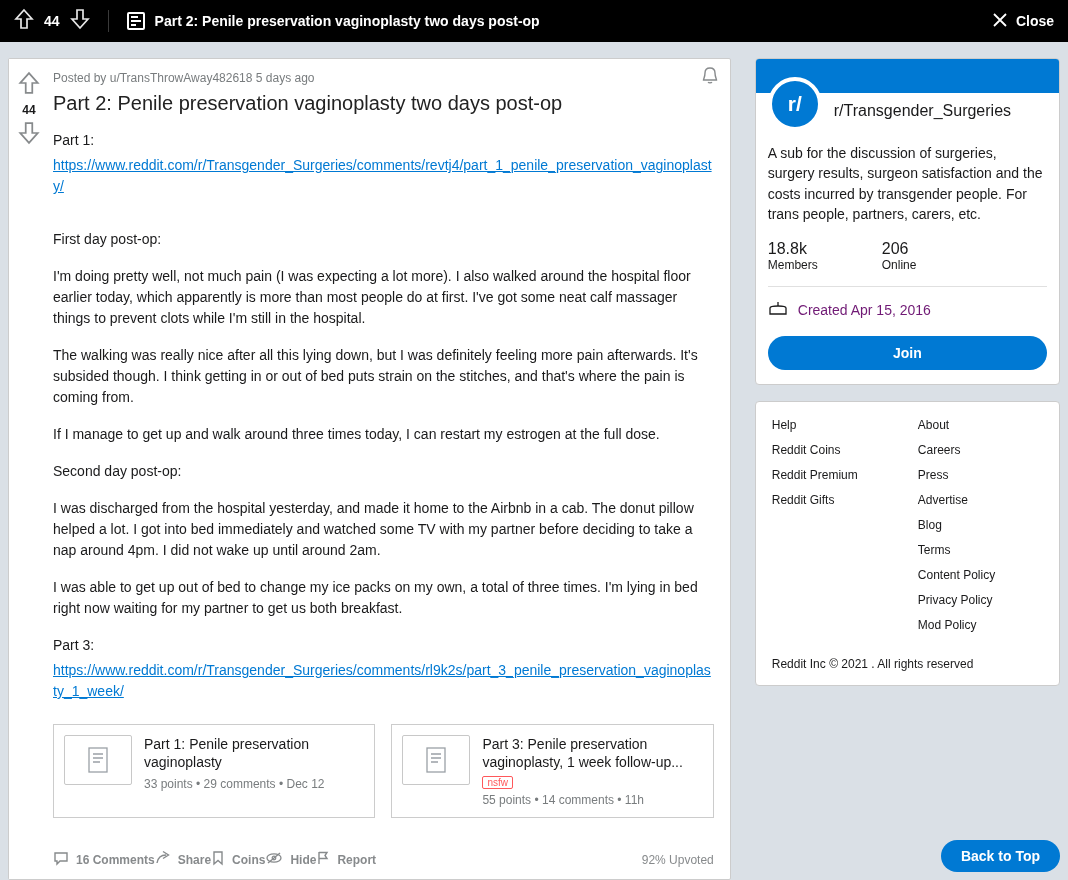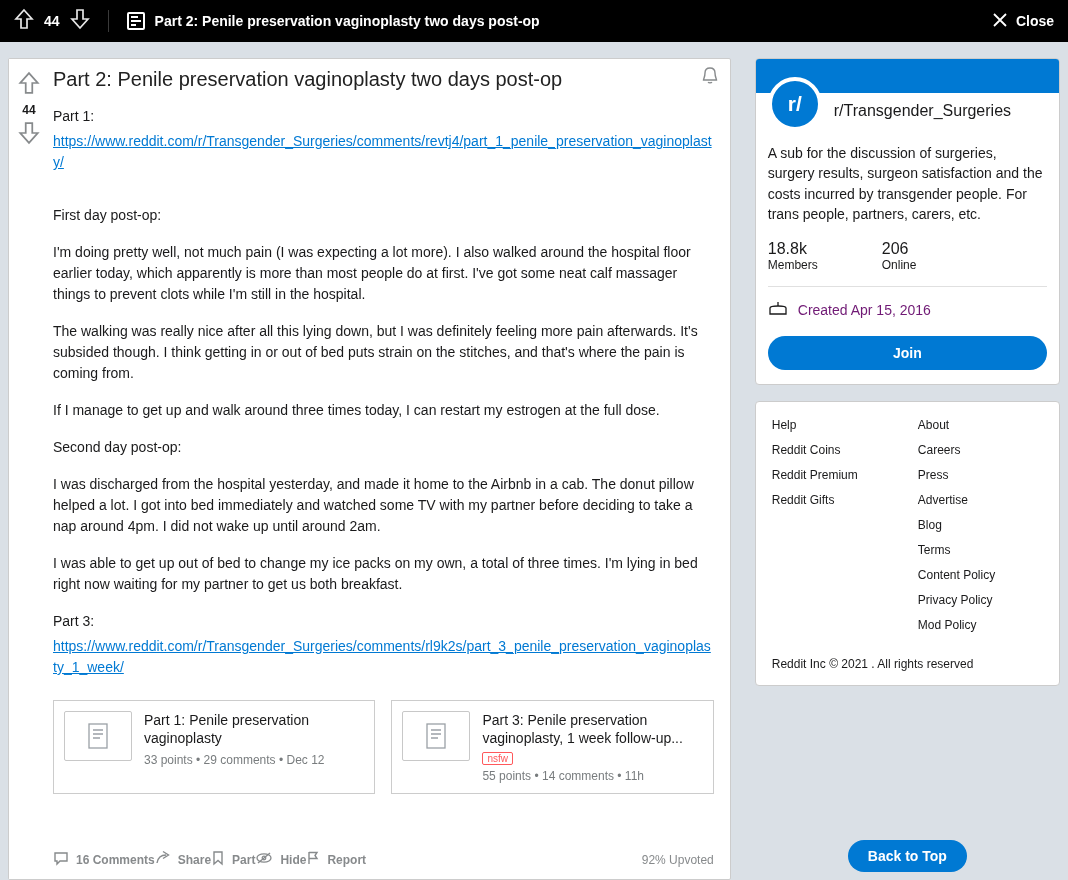--- a/index.html
+++ b/index.html
@@ -147,21 +147,21 @@
     background: #0079d3; color: #fff; border: none;
     font-size: 14px; font-weight: 700; cursor: pointer;
   }
 
   .footer-card { padding: 16px 16px 14px 16px; }
   .foot-cols { display: flex; gap: 60px; }
   .foot-cols ul { list-style: none; margin: 0; padding: 0; }
   .foot-cols li { font-size: 12px; color: #1a1a1b; margin-bottom: 11px; cursor: pointer; }
   .copyright { font-size: 12px; color: #1a1a1b; margin-top: 14px; }
 
-  .back-top-wrap { margin-top: auto; display: flex; justify-content: center; padding-bottom: 8px; }
+  .back-top-wrap { margin-top: auto; display: flex; justify-content: flex-end; padding-bottom: 8px; }
   .back-top {
     background: #0079d3; color: #fff; border: none; border-radius: 17px;
     height: 32px; padding: 0 20px; font-size: 14px; font-weight: 700; cursor: pointer;
   }
 </style>
 </head>
 <body>
 
 <div class="topbar">
   <span class="vote-arrow">
@@ -212,20 +212,21 @@
     </div>
 
     <div class="post-body">
       <div class="bell">
         <svg width="20" height="22" viewBox="0 0 20 22">
           <path d="M10 3 C6.5 3 5 5.5 5 8 C5 12 3.5 13.5 3.5 15 L16.5 15 C16.5 13.5 15 12 15 8 C15 5.5 13.5 3 10 3 Z" fill="none" stroke="#878a8c" stroke-width="1.4"></path>
           <path d="M8.2 17 C8.6 18.2 11.4 18.2 11.8 17" fill="none" stroke="#878a8c" stroke-width="1.4"></path>
         </svg>
       </div>
 
+      <div class="meta">Posted by u/TransThrowAway482618 5 days ago</div>
       <h1 class="post-title">Part 2: Penile preservation vaginoplasty two days post-op</h1>
 
       <p class="ptext" style="margin-bottom:4px;">Part 1:</p>
       <a class="linkline" href="#" style="margin-bottom:16px;">https://www.reddit.com/r/Transgender_Surgeries/comments/revtj4/part_1_penile_preservation_vaginoplasty/</a>
 
       <p class="ptext" style="margin-top:16px;">First day post-op:</p>
       <p class="ptext">I'm doing pretty well, not much pain (I was expecting a lot more). I also walked around the hospital floor earlier today, which apparently is more than most people do at first. I've got some neat calf massager things to prevent clots while I'm still in the hospital.</p>
       <p class="ptext">The walking was really nice after all this lying down, but I was definitely feeling more pain afterwards. It's subsided though. I think getting in or out of bed puts strain on the stitches, and that's where the pain is coming from.</p>
       <p class="ptext">If I manage to get up and walk around three times today, I can restart my estrogen at the full dose.</p>
       <p class="ptext">Second day post-op:</p>
@@ -279,21 +280,21 @@
               </svg>
           </span>
           <span>Share</span>
         </span>
         <span class="item">
           <span>
             <svg width="14" height="16" viewBox="0 0 14 16">
                 <path d="M3 2 H11 V14 L7 10.5 L3 14 Z" fill="none" stroke="#878a8c" stroke-width="1.4"></path>
               </svg>
           </span>
-          <span>Part</span>
+          <span>Coins</span>
         </span>
         <span class="item">
           <span>
             <svg width="18" height="16" viewBox="0 0 18 16">
                 <ellipse cx="9" cy="8" rx="7" ry="4.2" fill="none" stroke="#878a8c" stroke-width="1.3"></ellipse>
                 <circle cx="9" cy="8" r="1.8" fill="none" stroke="#878a8c" stroke-width="1.3"></circle>
                 <path d="M3 13 L15 3" stroke="#878a8c" stroke-width="1.3"></path>
               </svg>
           </span>
           <span>Hide</span>

